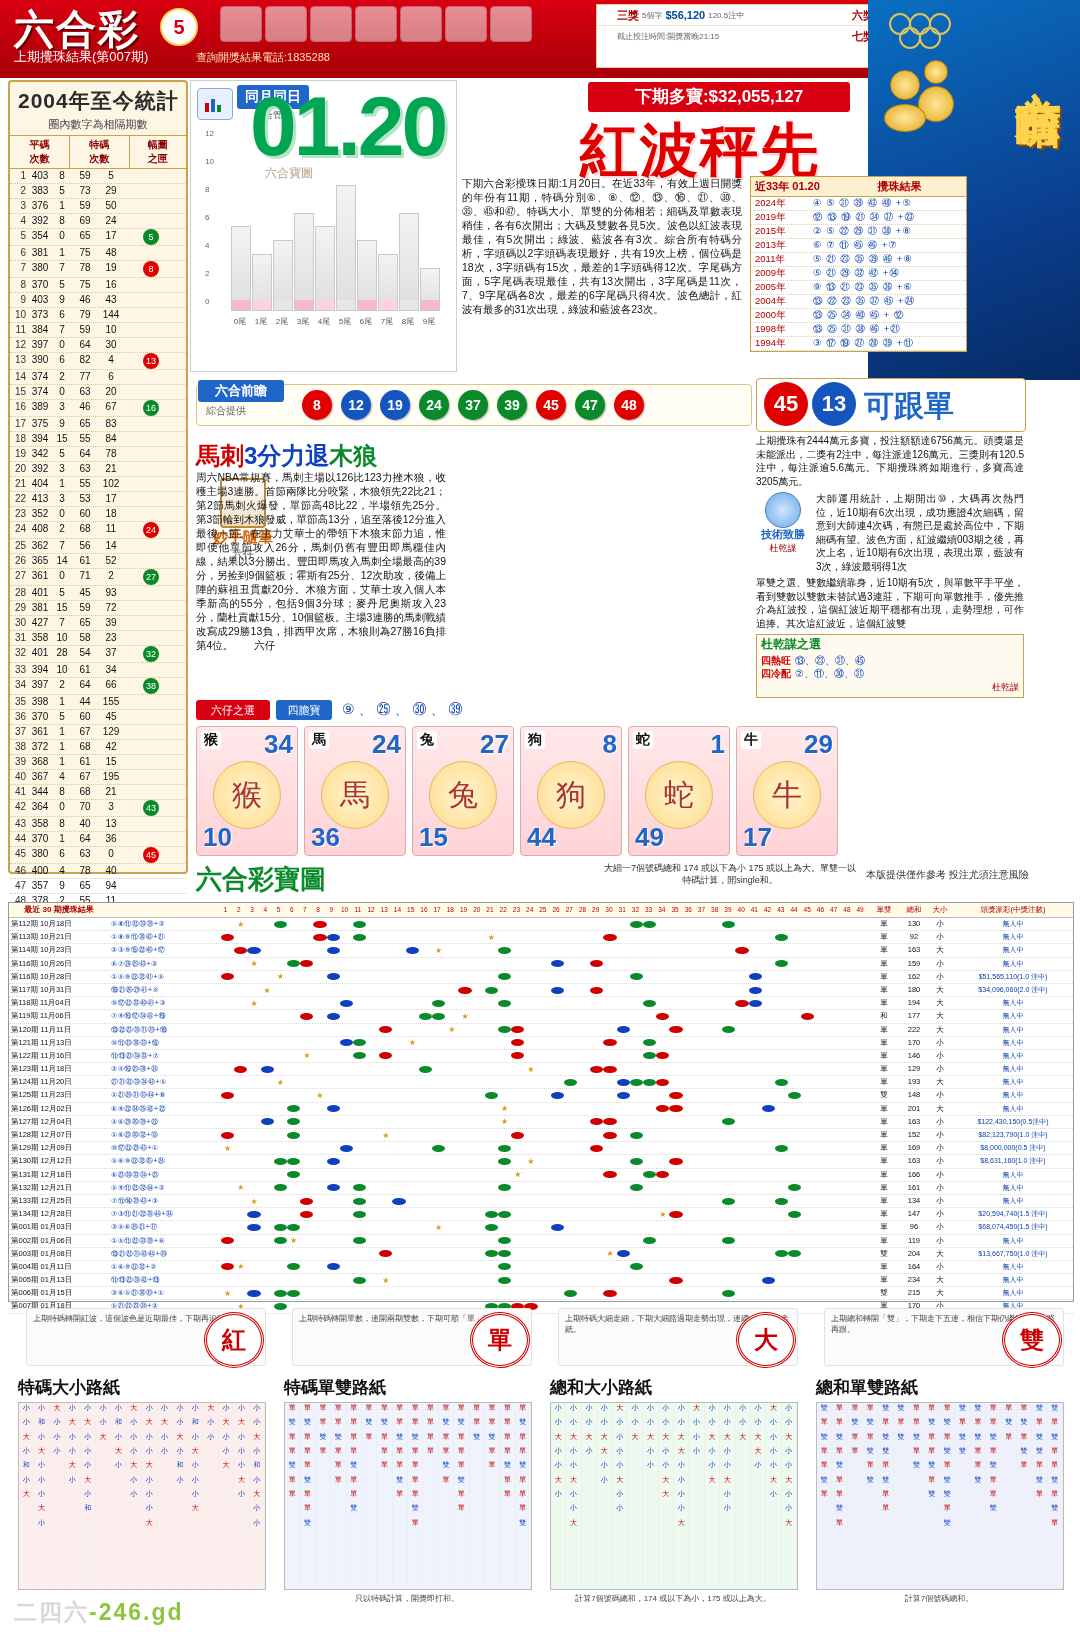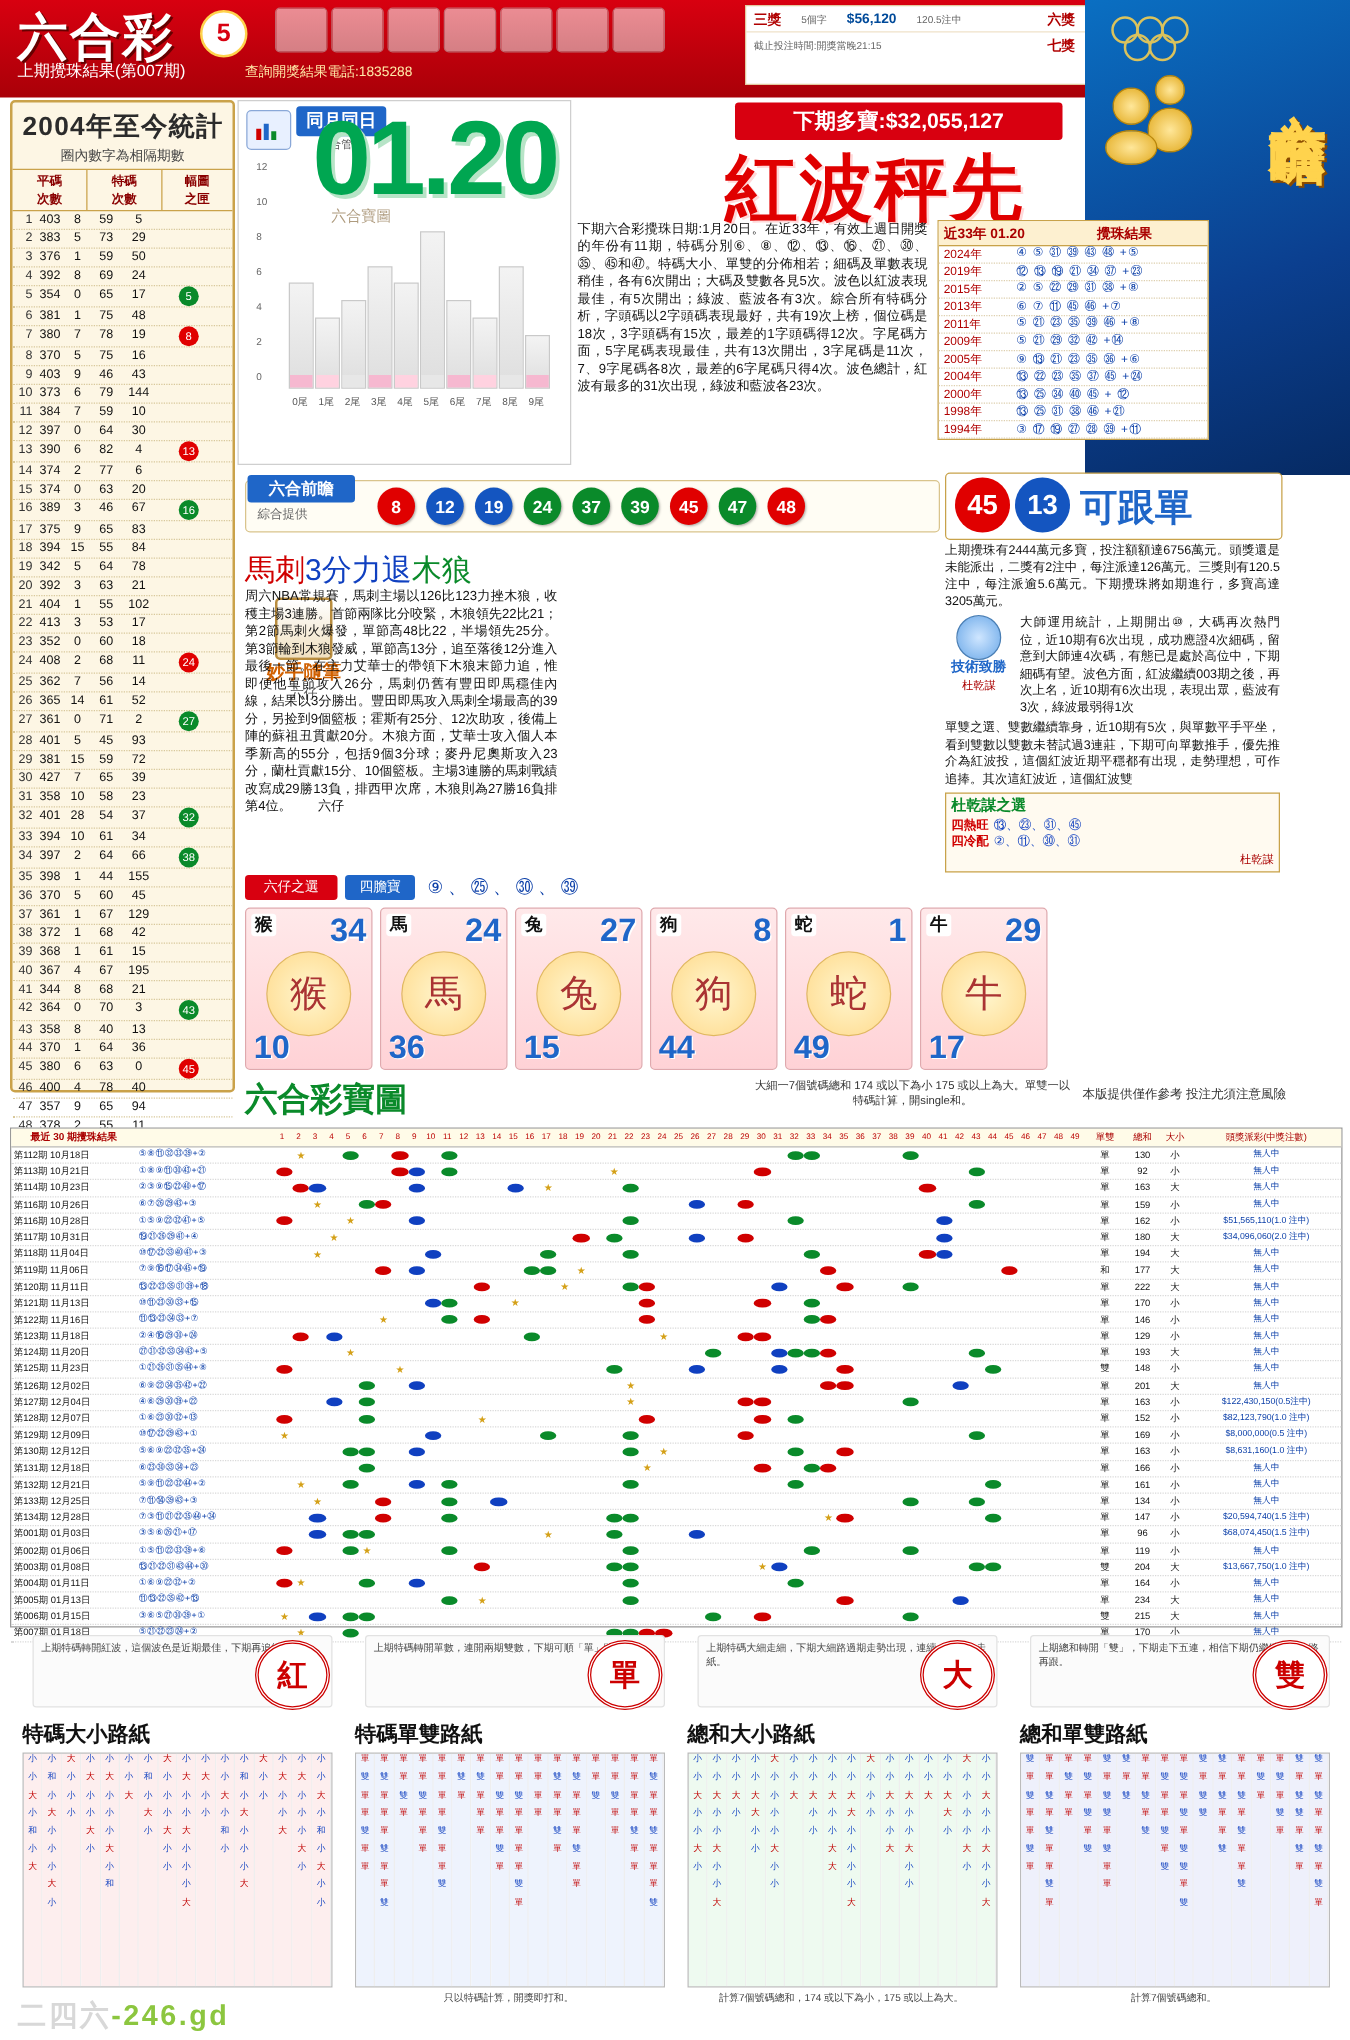--- a/index.html
+++ b/index.html
@@ -8,21 +8,21 @@
 
   
   .topbar{position:absolute;left:0;top:0;width:1080px;height:78px;background:linear-gradient(#d80010,#a90008);}
   .logo{position:absolute;left:14px;top:2px;font-size:40px;font-weight:bold;color:#ffffff;letter-spacing:2px;text-shadow:2px 2px 0 #600;}
   .logo-ball{position:absolute;left:160px;top:8px;width:34px;height:34px;border-radius:50%;background:#fff;border:2px solid #ffd34d;color:#d80010;font-size:20px;font-weight:bold;text-align:center;line-height:34px;}
   .sub-left{position:absolute;left:14px;top:48px;font-size:13px;color:#fff;}
   .sub-left2{position:absolute;left:196px;top:50px;font-size:11px;color:#ffe9a8;}
   .prizebox{position:absolute;right:12px;top:4px;width:470px;height:62px;background:#fff;border:1px solid #e2c9a0;font-size:11px;color:#222;}
   .prow{display:flex;align-items:center;height:20px;border-bottom:1px solid #f0e2c9;}
   .prow:last-child{border-bottom:none;}
-  .pcell{flex:1;display:flex;align-items:center;gap:16px;padding-left:6px;}
+  .pcell{flex:1;display:flex;align-items:center;gap:3px;padding-left:20px;}
   .pname{color:#b00000;font-weight:bold;}
   .psml{font-size:8px;color:#666;}
   .pval{color:#004a9a;font-weight:bold;}
   .ballrow{position:absolute;left:220px;top:6px;display:flex;gap:3px;}
   .mini-ball{width:40px;height:34px;border-radius:4px;background:linear-gradient(#fff,#e7e7e7);border:1px solid #bbb;opacity:.55;}
 
   
   .statcol{position:absolute;left:8px;top:80px;width:176px;height:790px;background:#fdf6e4;border:2px solid #caa24a;border-radius:4px;}
   .stat-title{font-size:21px;color:#2b2b2b;font-weight:bold;padding:5px 0 0 8px;letter-spacing:1px;}
   .stat-sub{font-size:11px;color:#444;text-align:center;margin-top:2px;}
@@ -79,21 +79,21 @@
   .fball{width:30px;height:30px;border-radius:50%;color:#fff;font-size:14px;font-weight:bold;display:flex;align-items:center;justify-content:center;margin-left:9px;box-shadow:1px 1px 2px rgba(0,0,0,.3);}
 
   
   .kp{position:absolute;left:756px;top:378px;width:268px;height:52px;}
   .kp .bg{position:absolute;left:0;top:0;width:268px;height:52px;background:#fff;border:1px solid #c8a24a;border-radius:4px;}
   .kbig{position:absolute;top:4px;width:44px;height:44px;border-radius:50%;color:#fff;font-size:22px;font-weight:bold;display:flex;align-items:center;justify-content:center;}
   .kp-text{position:absolute;left:108px;top:8px;font-size:30px;font-weight:bold;color:#1f66c8;}
   .kp-body{position:absolute;left:756px;top:434px;width:268px;font-size:10px;line-height:13.5px;color:#111;text-align:justify;}
 
   
-  .sportstitle{position:absolute;left:196px;top:440px;font-size:24px;font-weight:normal;color:#d00000;}
+  .sportstitle{position:absolute;left:196px;top:440px;font-size:24px;font-weight:bold;color:#d00000;}
   .sportstitle .gr{color:#0a8a2a;}
   .sportstitle .bl{color:#1040c0;}
   .midtext{position:absolute;left:196px;top:470px;width:250px;font-size:10.5px;line-height:14px;color:#111;text-align:justify;}
   .midtext2{position:absolute;left:196px;top:545px;width:250px;font-size:10.5px;line-height:14px;color:#111;text-align:justify;}
   .notebadge{position:absolute;left:200px;top:478px;width:86px;text-align:center;}
   .nb-title{font-size:15px;font-weight:bold;color:#d06000;}
   .nb-sub{font-size:11px;color:#555;}
 
   
   .luckystrip{position:absolute;left:196px;top:698px;width:548px;height:24px;display:flex;align-items:center;}

